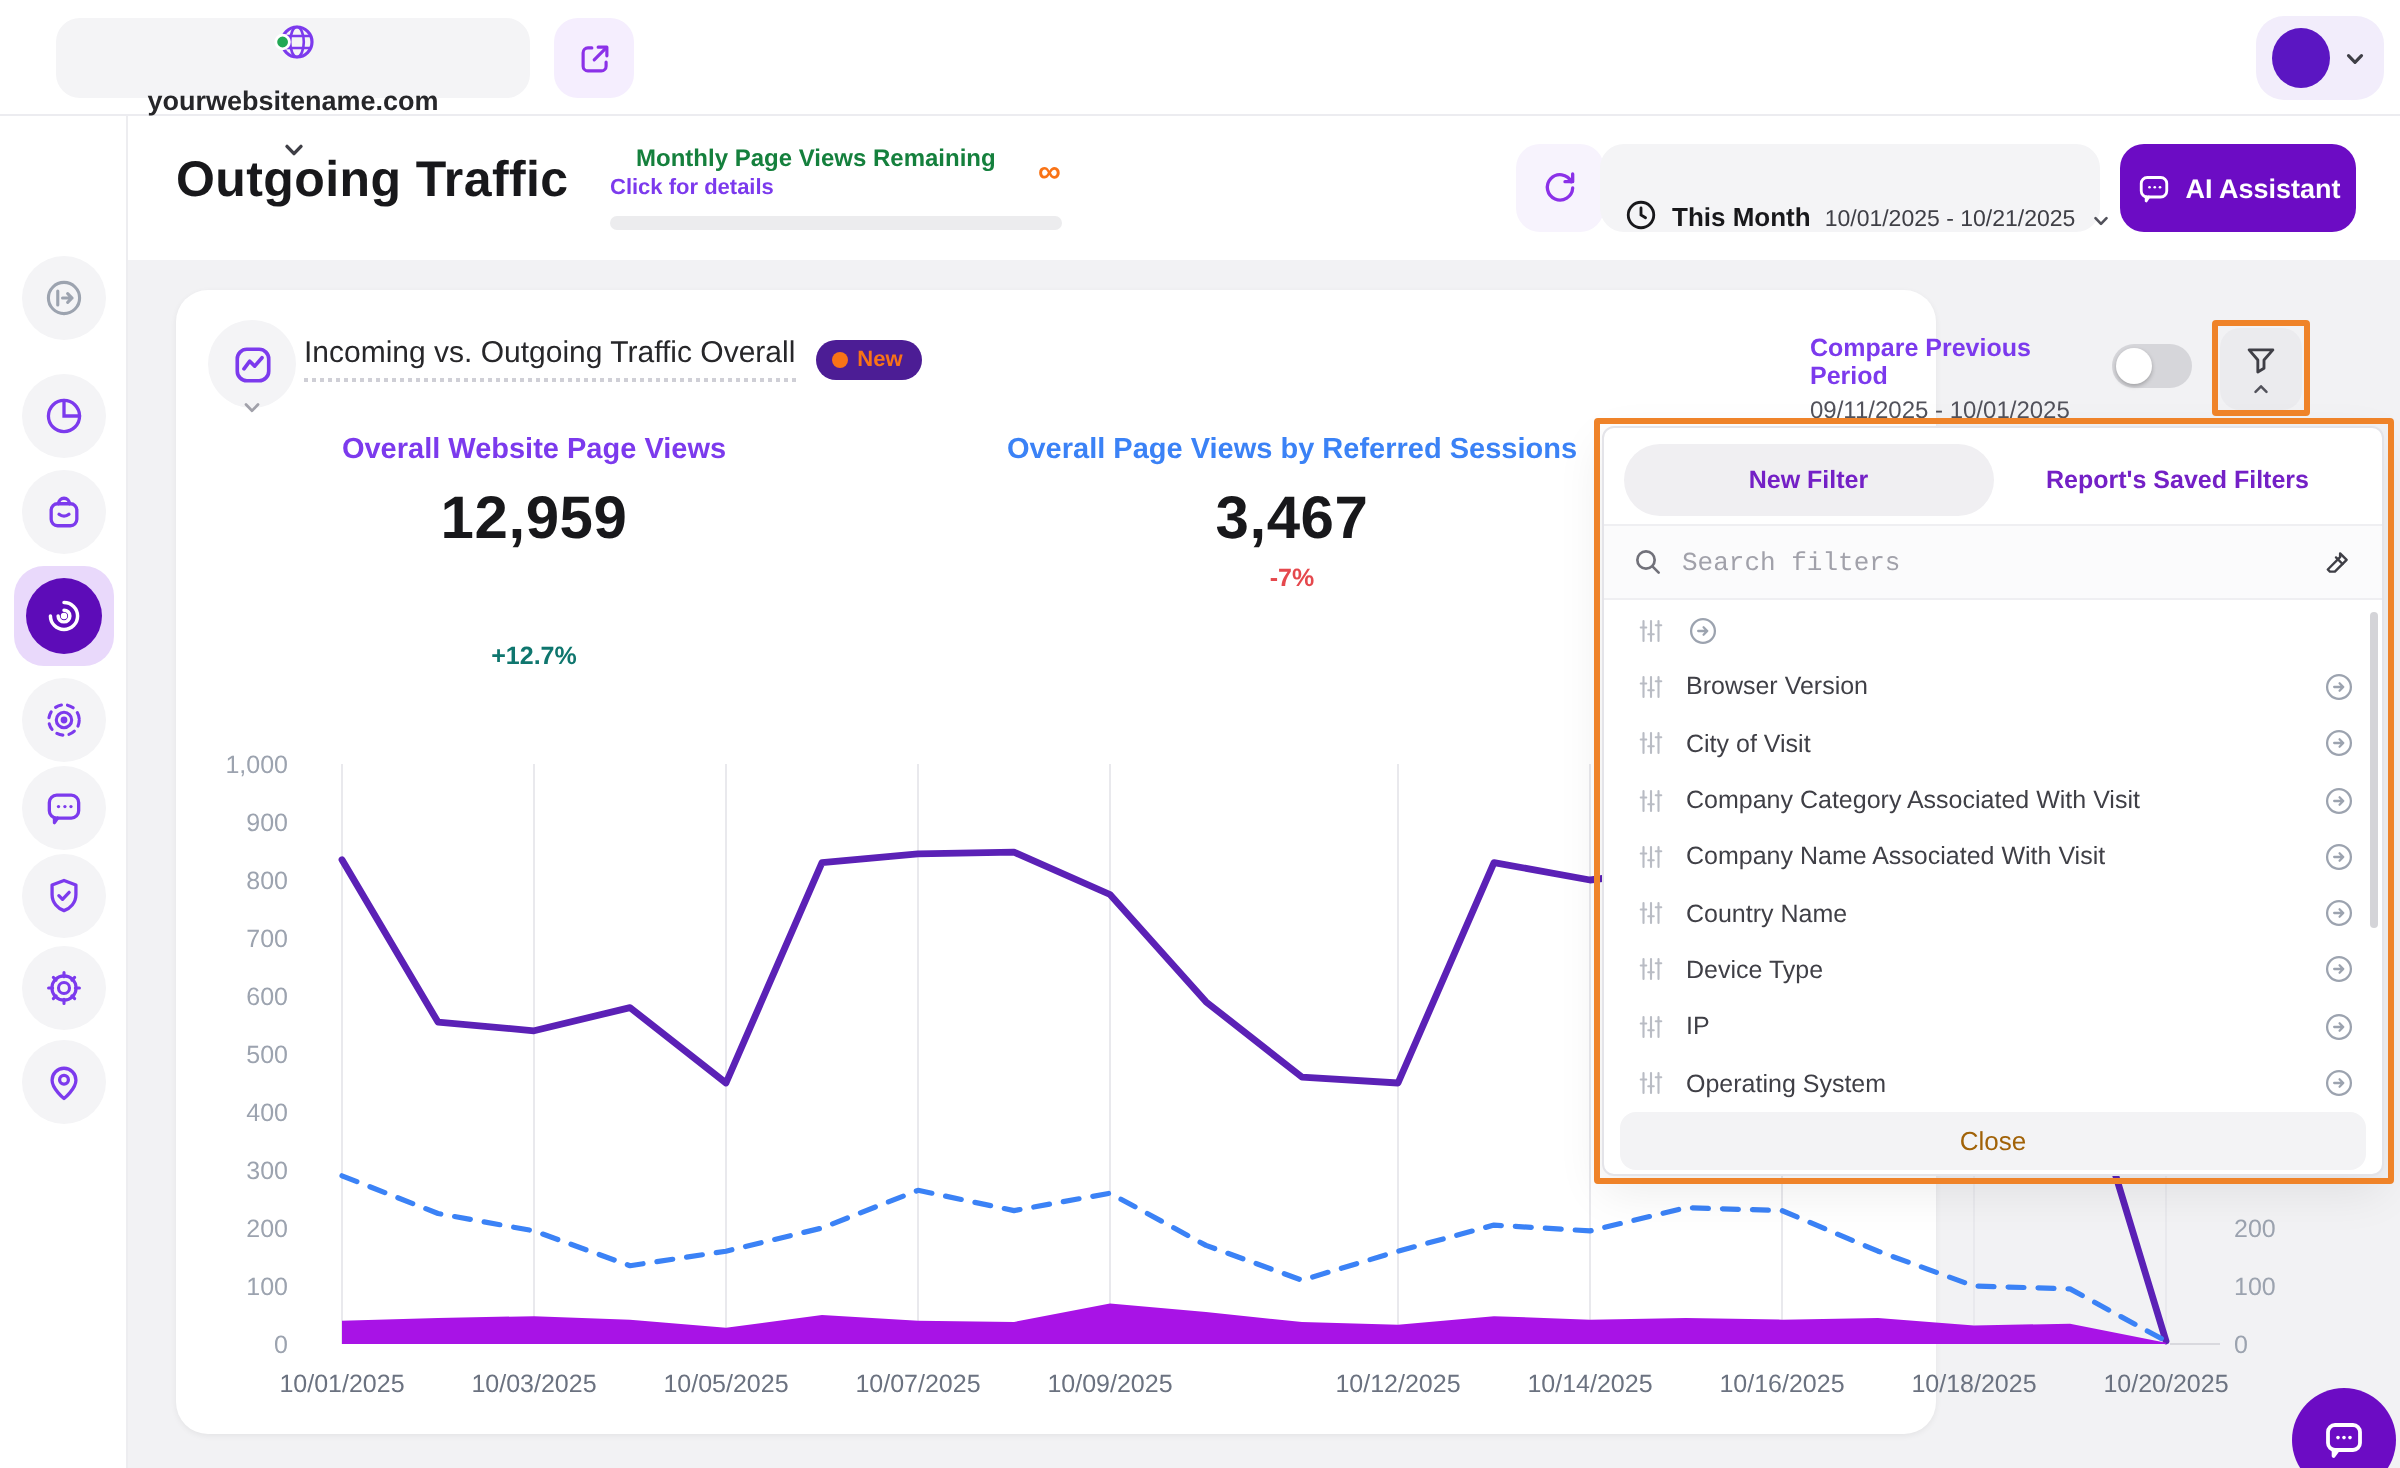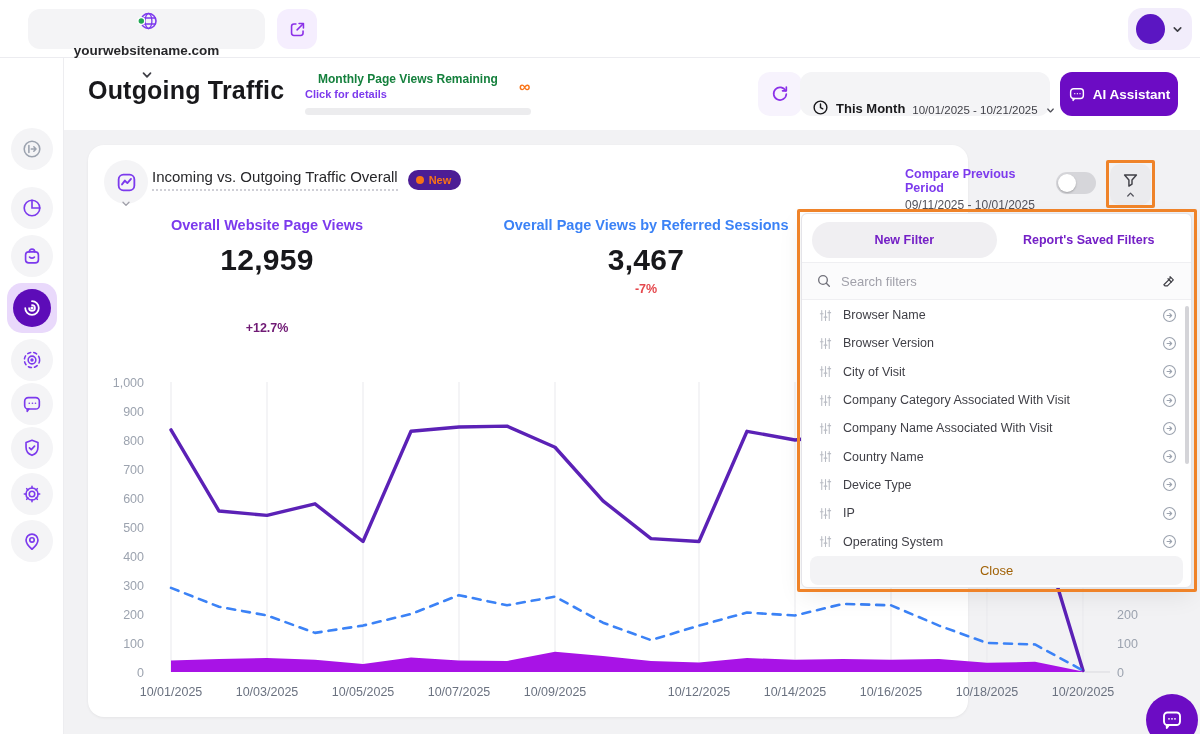--- a/index.html
+++ b/index.html
@@ -62,21 +62,21 @@
   .metric .m-delta { font-size:12.5px; font-weight:600; margin-top:5px; }
 
   #chart-svg { position:absolute; left:0; top:215px; }
 
   
   #filter-panel { left:801px; top:213px; width:391px; height:375px; background:#fff; border:1px solid #e4e4e9; border-radius:6px; box-shadow:0 8px 24px rgba(0,0,0,.08); z-index:20; }
   #fp-tabs { position:absolute; left:10px; top:8px; right:10px; height:36px; display:flex; }
   .fp-tab { flex:1; display:flex; align-items:center; justify-content:center; font-size:12.5px; font-weight:700; color:#7420c6; cursor:pointer; border-radius:18px; }
   .fp-tab.active { background:#f0eff2; }
   #fp-search { position:absolute; left:0; top:48px; width:100%; height:38px; background:#fbfbfc; border-top:1px solid #efeff2; border-bottom:1px solid #efeff2; display:flex; align-items:center; padding:0 14px; gap:9px; }
-  #fp-search input { flex:1; border:none; outline:none; background:transparent; font-size:13px; color:#0f766e; font-family:Liberation Sans, sans-serif; }
+  #fp-search input { flex:1; border:none; outline:none; background:transparent; font-size:13px; color:#0f766e; font-family:Liberation Mono, monospace; }
   #fp-search input::placeholder { color:#a1a1aa; }
   #filter-list { position:absolute; left:0; top:87px; width:100%; }
   .f-row { height:28.3px; display:flex; align-items:center; padding:0 13px 0 16px; gap:10px; cursor:pointer; }
   .f-label { font-size:12.5px; color:#3f3f46; flex:1; }
   .f-go { display:flex; align-items:center; cursor:pointer; }
   #fp-scrollbar { position:absolute; right:2px; top:92px; width:4px; height:158px; border-radius:2px; background:#d4d4d8; cursor:pointer; }
   #fp-close { position:absolute; left:8px; right:8px; top:342px; height:29px; background:#f3f3f5; border-radius:8px; display:flex; align-items:center; justify-content:center; font-size:13px; color:#a16207; cursor:pointer; }
 
   
   .anno { border:3px solid #ef8329; border-radius:2px; pointer-events:none; z-index:30; }
@@ -294,21 +294,21 @@
       <span>
           <svg width="11" height="8" viewBox="0 0 14 9">
             <path d="M3.5 7 7 3.4 10.5 7" fill="none" stroke="#52525b" stroke-width="1.6" stroke-linecap="round" stroke-linejoin="round"></path>
           </svg>
         </span>
     </div>
 
     <div id="metric-0" class="abs metric">
       <div class="m-label" style="color: rgb(124, 58, 237);">Overall Website Page Views</div>
       <div class="m-value">12,959</div>
-      <div class="m-delta" style="color: #701a75; margin-top: 44px;">+12.7%</div>
+      <div class="m-delta" style="color: #0f766e; margin-top: 44px;">+12.7%</div>
     </div>
     <div id="metric-1" class="abs metric">
       <div class="m-label" style="color: rgb(59, 130, 246);">Overall Page Views by Referred Sessions</div>
       <div class="m-value">3,467</div>
       <div class="m-delta" style="color: rgb(229, 72, 77);">-7%</div>
     </div>
 
     <svg id="chart-svg" width="1108" height="352">
         <line x1="83" x2="83" y1="22" y2="312" stroke="#e9e9ed" stroke-width="1"></line>
         <line x1="179" x2="179" y1="22" y2="312" stroke="#e9e9ed" stroke-width="1"></line>
@@ -372,21 +372,20 @@
         </span>
     </div>
     <div id="filter-list">
         <div class="f-row">
           <span>
             <svg width="15" height="15" viewBox="0 0 24 24" fill="none" stroke="#b9bcc4" stroke-width="1.7" stroke-linecap="round">
               <path d="M6 4v16M12 4v16M18 4v16"></path>
               <path d="M3.8 9.2h4.4M9.8 14.6h4.4M15.8 7.4h4.4"></path>
             </svg>
           </span>
-          <span class="f-label">Browser Name</span>
           <span class="f-go">
             <svg width="17" height="17" viewBox="0 0 24 24" fill="none" stroke="#9ca3af" stroke-width="1.6" stroke-linecap="round" stroke-linejoin="round">
               <circle cx="12" cy="12" r="8.4"></circle>
               <path d="M8.6 12h6.4M12.4 9.4 15 12l-2.6 2.6"></path>
             </svg>
           </span>
         </div>
         <div class="f-row">
           <span>
             <svg width="15" height="15" viewBox="0 0 24 24" fill="none" stroke="#b9bcc4" stroke-width="1.7" stroke-linecap="round">

